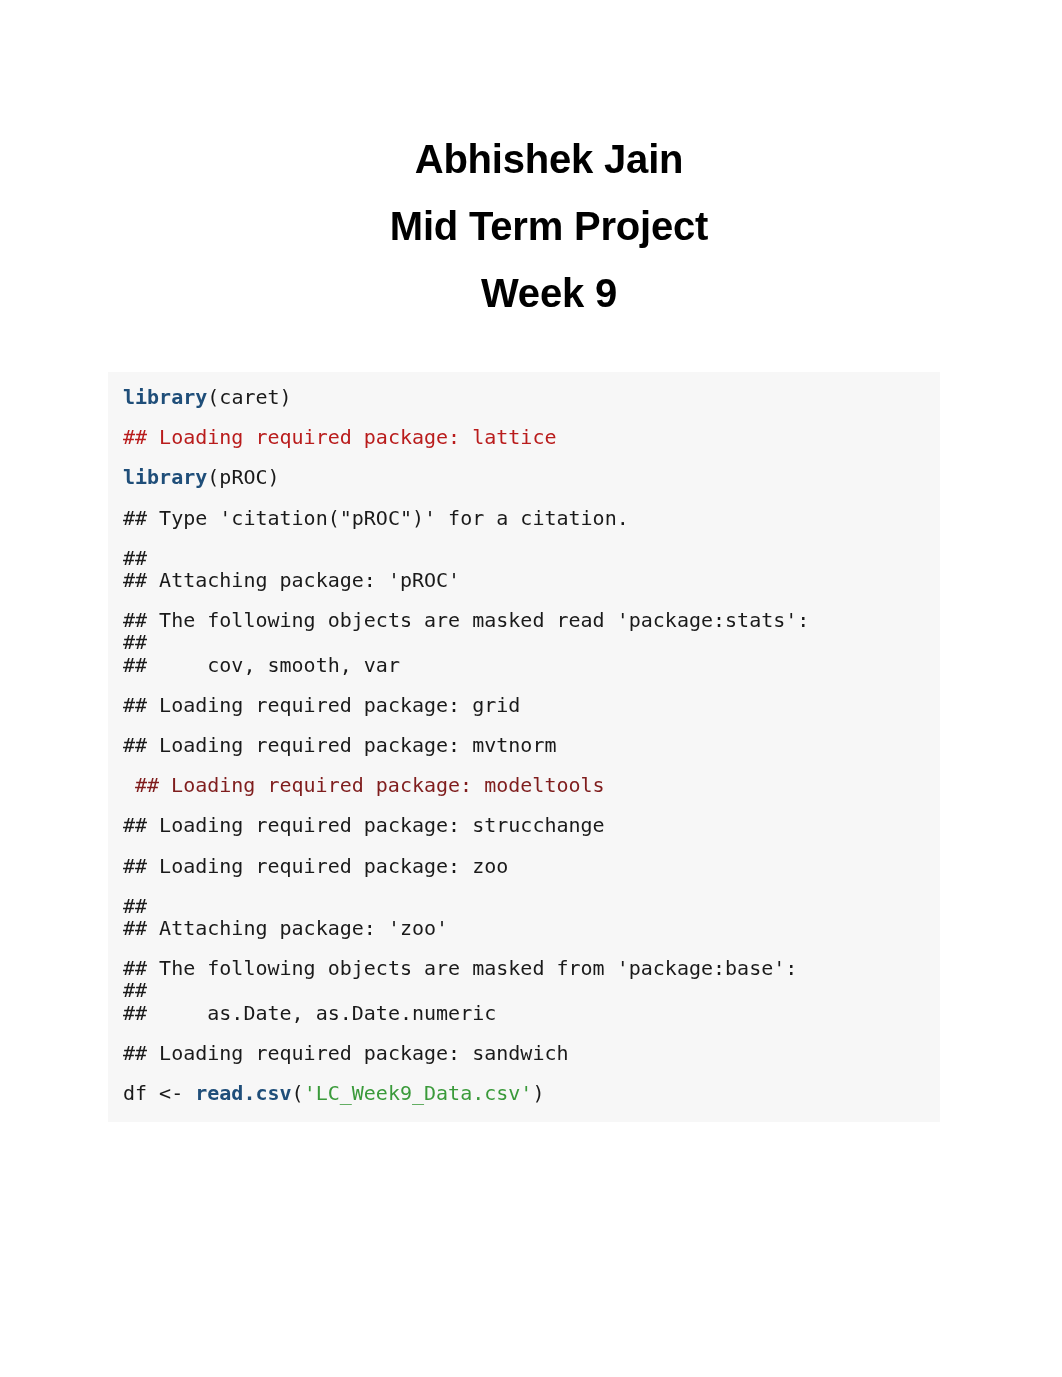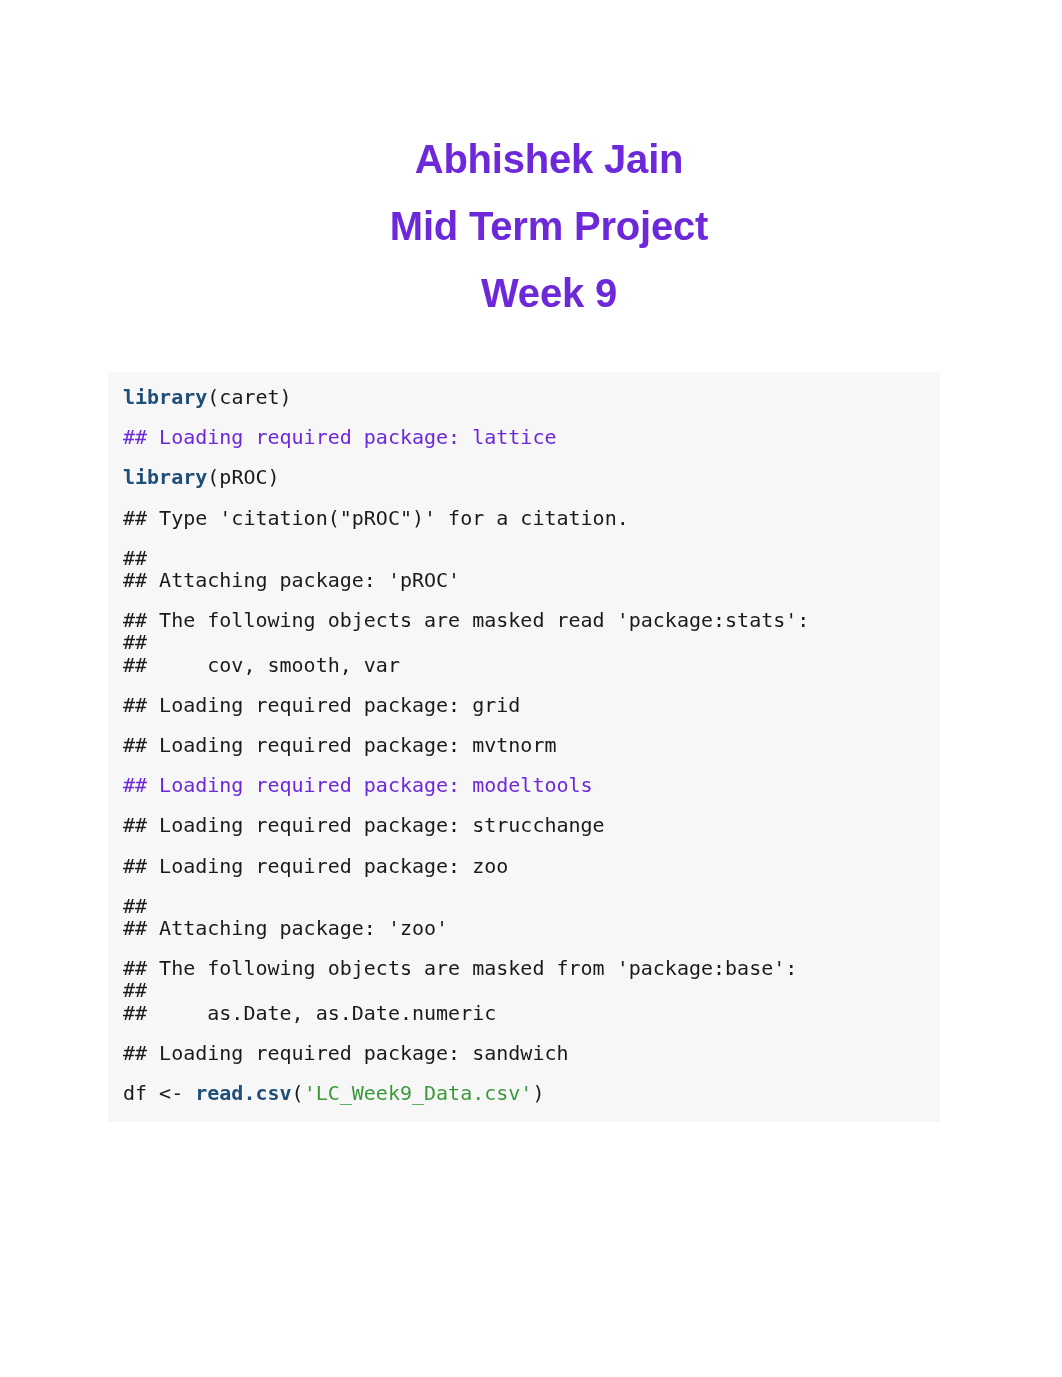--- a/index.html
+++ b/index.html
@@ -25,21 +25,21 @@
     box-sizing: border-box;
   }
 
   
   .title-block {
     padding-top: 126px;
     text-align: center;
   }
   .doc-heading {
     margin: 0;
-    color: #6d28d9;
+    color: #000000;
     font-family: "Liberation Sans", sans-serif;
     font-weight: bold;
     font-size: 40px;
     line-height: 67px;
     letter-spacing: -0.2px;
     text-align: center;
     white-space: pre;
     padding-left: 36px;
   }
 
@@ -87,31 +87,31 @@
 <div class="page">
 
   <div class="title-block">
     <h1 class="doc-heading">Abhishek Jain</h1>
     <h1 class="doc-heading">Mid Term Project</h1>
     <h1 class="doc-heading">Week 9</h1>
   </div>
 
   <div class="code-panel" id="code-panel" style="background: rgb(247, 247, 247);">
       <div class="code-block"><span class="kw" style="color: rgb(31, 78, 121);">library</span><span class="plain" style="color: rgb(26, 26, 26);">(caret)</span></div>
-      <div class="code-block"><span class="plain" style="color: #6d28d9; margin-top: 11px;">## Loading required package: lattice</span></div>
+      <div class="code-block"><span class="plain" style="color: #b91c1c; margin-top: 11px;">## Loading required package: lattice</span></div>
       <div class="code-block"><span class="kw" style="color: rgb(31, 78, 121);">library</span><span class="plain" style="color: rgb(26, 26, 26);">(pROC)</span></div>
       <div class="code-block"><span class="plain" style="color: rgb(26, 26, 26);">## Type 'citation("pROC")' for a citation.</span></div>
       <div class="code-block"><span class="plain" style="color: rgb(26, 26, 26);">## 
 ## Attaching package: 'pROC'</span></div>
       <div class="code-block"><span class="plain" style="color: rgb(26, 26, 26);">## The following objects are masked read 'package:stats':
 ## 
 ##     cov, smooth, var</span></div>
       <div class="code-block"><span class="plain" style="color: rgb(26, 26, 26);">## Loading required package: grid</span></div>
       <div class="code-block"><span class="plain" style="color: rgb(26, 26, 26);">## Loading required package: mvtnorm</span></div>
-      <div class="code-block"><span class="plain" style="color: #6d28d9;">## Loading required package: modeltools</span></div>
+      <div class="code-block"><span class="plain" style="color: #7f1d1d; margin-left: 12px;">## Loading required package: modeltools</span></div>
       <div class="code-block"><span class="plain" style="color: rgb(26, 26, 26);">## Loading required package: strucchange</span></div>
       <div class="code-block"><span class="plain" style="color: rgb(26, 26, 26);">## Loading required package: zoo</span></div>
       <div class="code-block"><span class="plain" style="color: rgb(26, 26, 26);">## 
 ## Attaching package: 'zoo'</span></div>
       <div class="code-block"><span class="plain" style="color: rgb(26, 26, 26); margin-top: 19px;">## The following objects are masked from 'package:base':
 ## 
 ##     as.Date, as.Date.numeric</span></div>
       <div class="code-block"><span class="plain" style="color: rgb(26, 26, 26);">## Loading required package: sandwich</span></div>
       <div class="code-block"><span class="plain" style="color: rgb(26, 26, 26);">df &lt;- </span><span class="kw" style="color: rgb(31, 78, 121);">read.csv</span><span class="plain" style="color: rgb(26, 26, 26);">(</span><span class="str" style="color: rgb(58, 154, 58);">'LC_Week9_Data.csv'</span><span class="plain" style="color: rgb(26, 26, 26);">)</span></div>
     </div>

